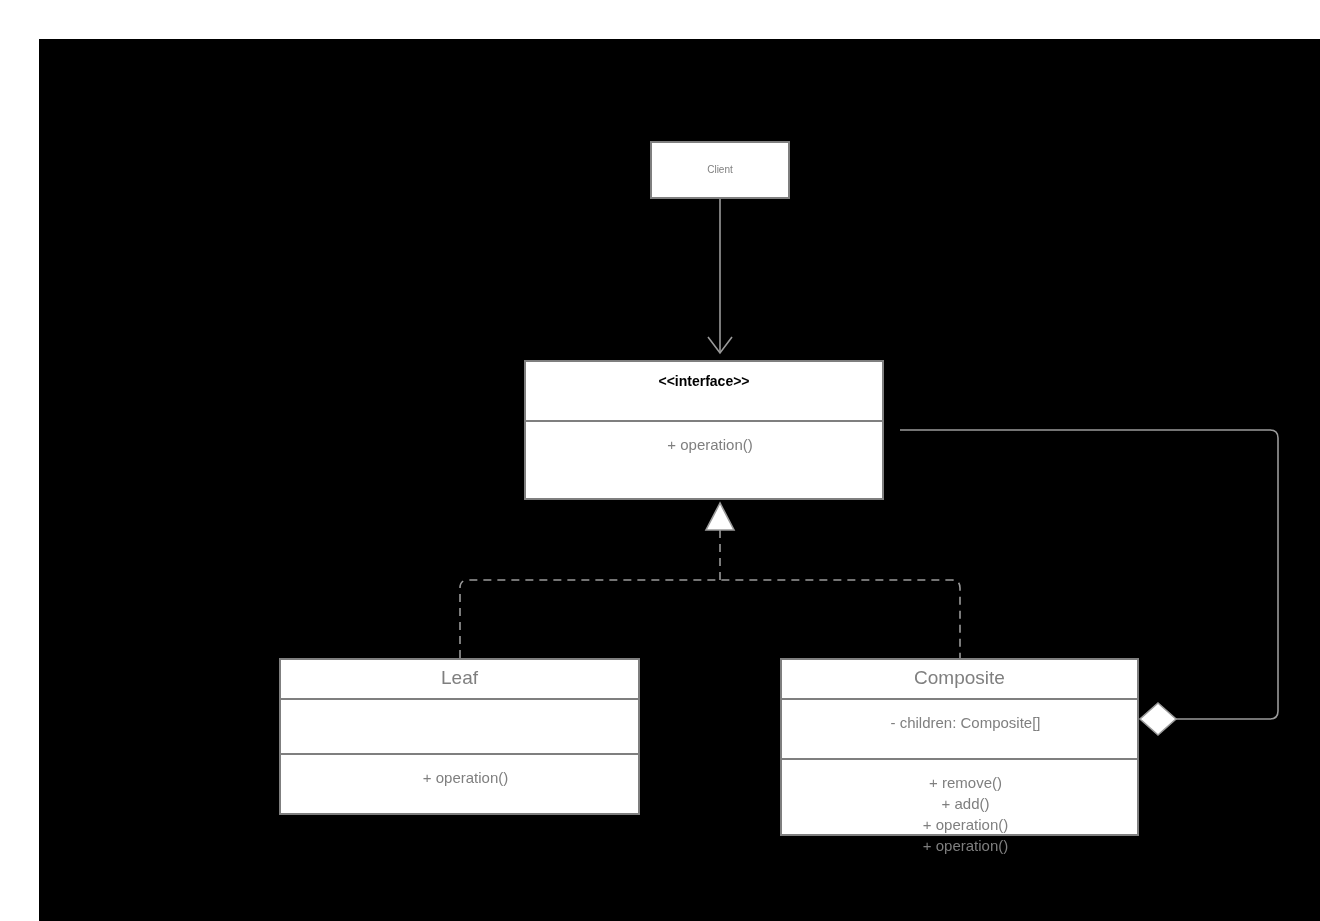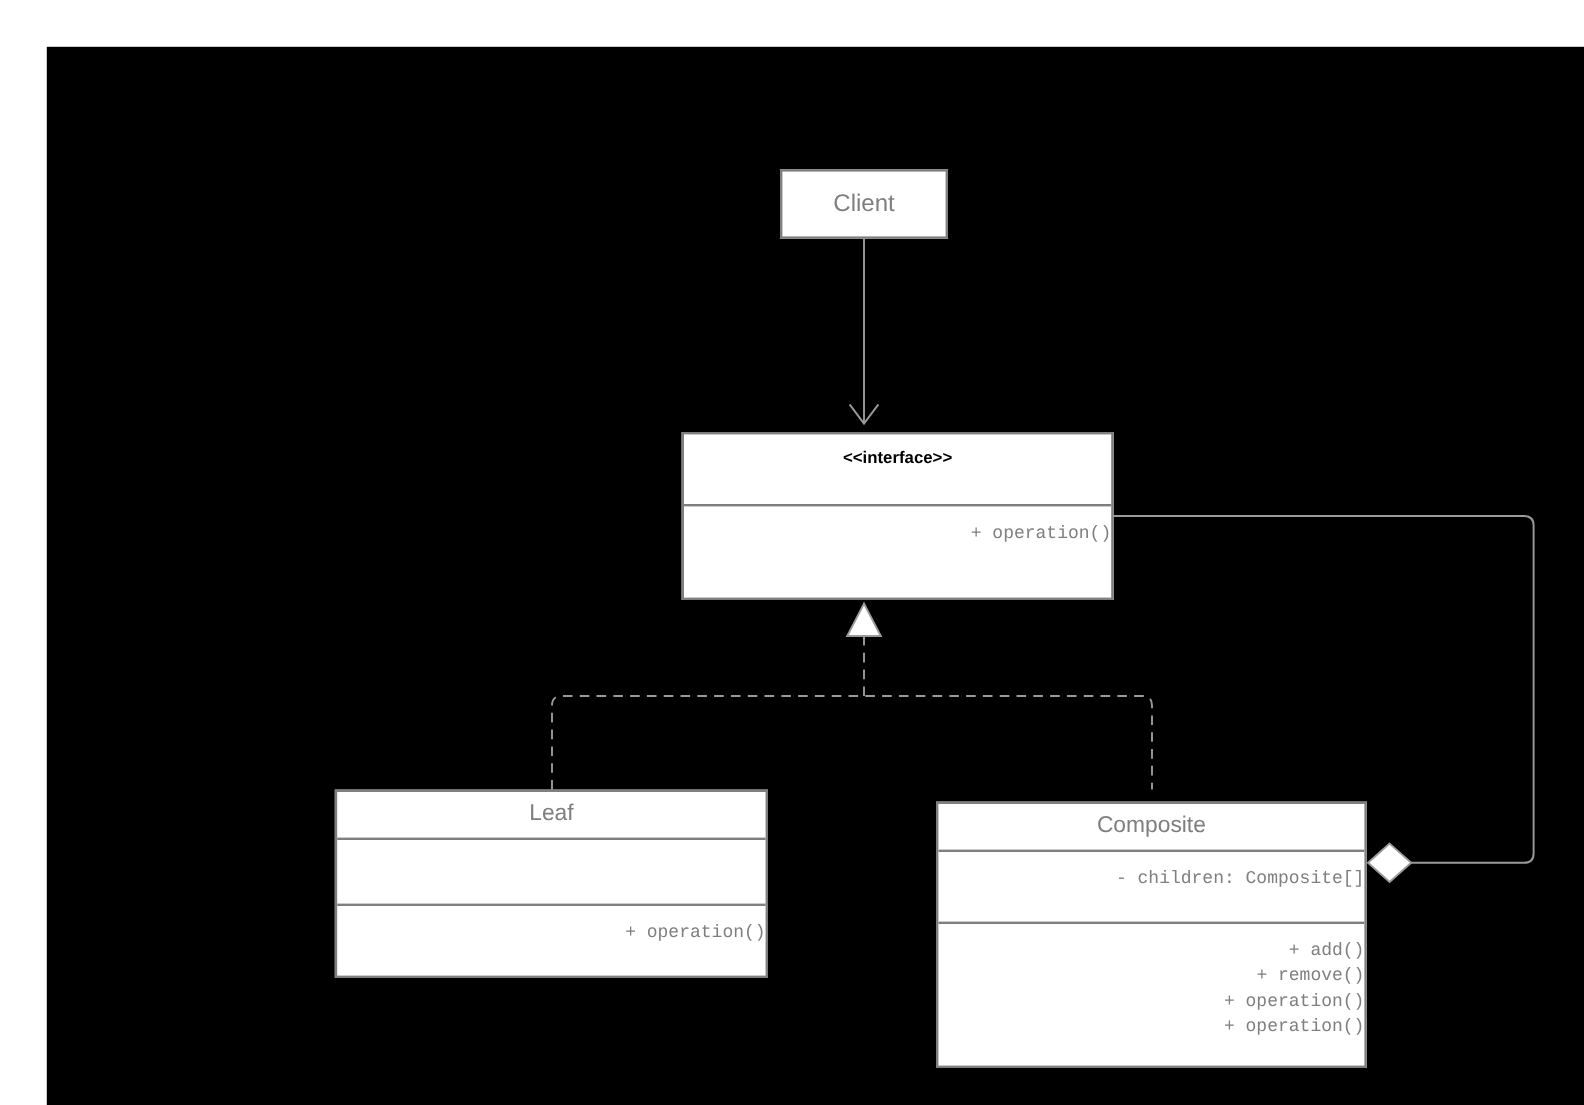--- a/index.html
+++ b/index.html
@@ -57,40 +57,39 @@
     font-weight: bold;
     font-size: 14px;
     line-height: 19px;
     padding: 10px 6px 10px 6px;
   }
   .members {
     color: #7f7f7f;
     font-size: 15px;
     line-height: 21px;
     padding: 12px 0 10px 12px;
-    text-align: right;
-    font-family: Liberation Mono, monospace;
+    text-align: center;
   }
   .members .member-line {
     white-space: nowrap;
   }
   .empty-compartment {
     height: 100%;
   }
 
   
   #box-client   { left: 650px; top: 141px; width: 140px;  height: 58px; }
-  #box-component{ left: 568px; top: 360px; width: 360px;  height: 140px; }
+  #box-component{ left: 524px; top: 360px; width: 360px;  height: 140px; }
   #box-leaf     { left: 279px; top: 658px; width: 361px;  height: 157px; }
-  #box-composite{ left: 780px; top: 658px; width: 359px;  height: 222px; margin-top: 10px; }
+  #box-composite{ left: 780px; top: 658px; width: 359px;  height: 178px; }
 
   #box-client .client-title {
     text-align: center;
     color: #7f7f7f;
-    font-size: 20px;
+    font-size: 10px;
     line-height: 54px;
   }
   #box-component .iface-head { height: 58px; }
   #box-component .iface-ops  { height: 78px; }
 
   #box-leaf .leaf-head  { height: 38px; }
   #box-leaf .leaf-attrs { height: 55px; }
   #box-leaf .leaf-ops   { height: 60px; }
 
   #box-composite .comp-head  { height: 38px; }
@@ -144,18 +143,18 @@
     <div class="member-line">+ operation()</div>
   </div>
 </div>
 
 <div class="uml-box" id="box-composite">
   <div class="compartment comp-head class-title">Composite</div>
   <div class="compartment comp-attrs divided members">
     <div class="member-line">- children: Composite[]</div>
   </div>
   <div class="compartment comp-ops divided members">
+    <div class="member-line">+ remove()</div>
     <div class="member-line">+ add()</div>
-    <div class="member-line">+ remove()</div>
     <div class="member-line">+ operation()</div>
     <div class="member-line">+ operation()</div>
   </div>
 </div>
 
 </body></html>

